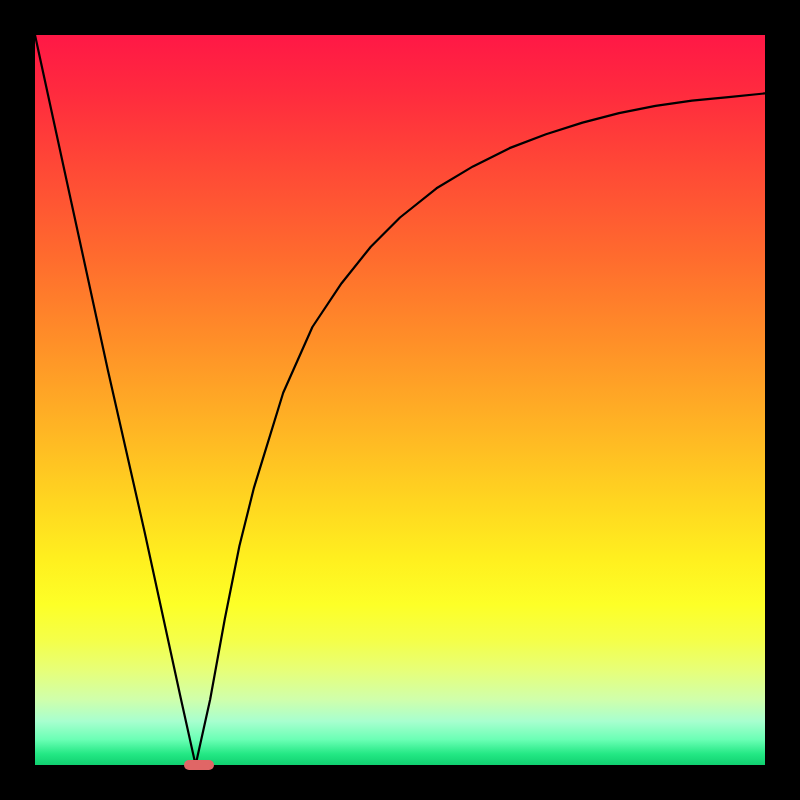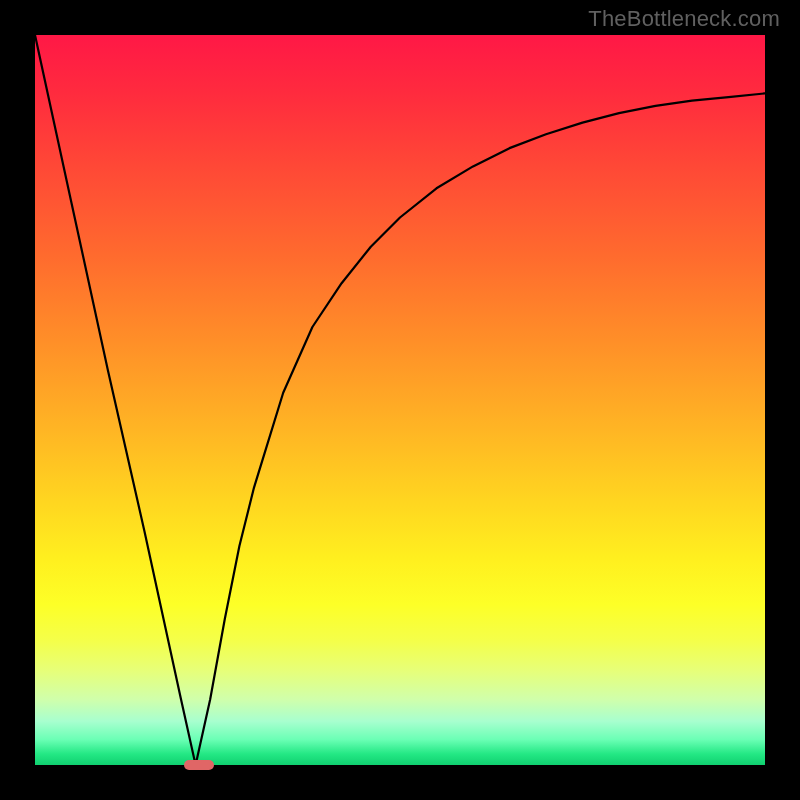--- a/index.html
+++ b/index.html
@@ -75,14 +75,13 @@
 
 <div class="frame">
 
   <div class="plot-area">
     <svg class="curve-svg" viewBox="0 0 730 730" preserveAspectRatio="none">
       <path id="curve" class="curve-path" d="M0.00 0.00 L36.50 167.90 L73.00 335.80 L109.50 496.40 L146.00 664.30 L160.60 730.00 L175.20 664.30 L189.80 584.00 L204.40 511.00 L219.00 452.60 L248.20 357.70 L277.40 292.00 L306.60 248.20 L335.80 211.70 L365.00 182.50 L401.50 153.30 L438.00 131.40 L474.50 113.15 L511.00 99.28 L547.50 87.60 L584.00 78.11 L620.50 70.81 L657.00 65.70 L693.50 62.05 L730.00 58.40"></path>
     </svg>
     <div id="marker" class="marker" style="left: 149.285px; top: 724.525px; width: 29.93px; height: 10.95px; background: rgb(224, 102, 102);"></div>
   </div>
 
-  <div class="watermark">TheBottleneck.com</div>
 </div>
 
 </body></html>

